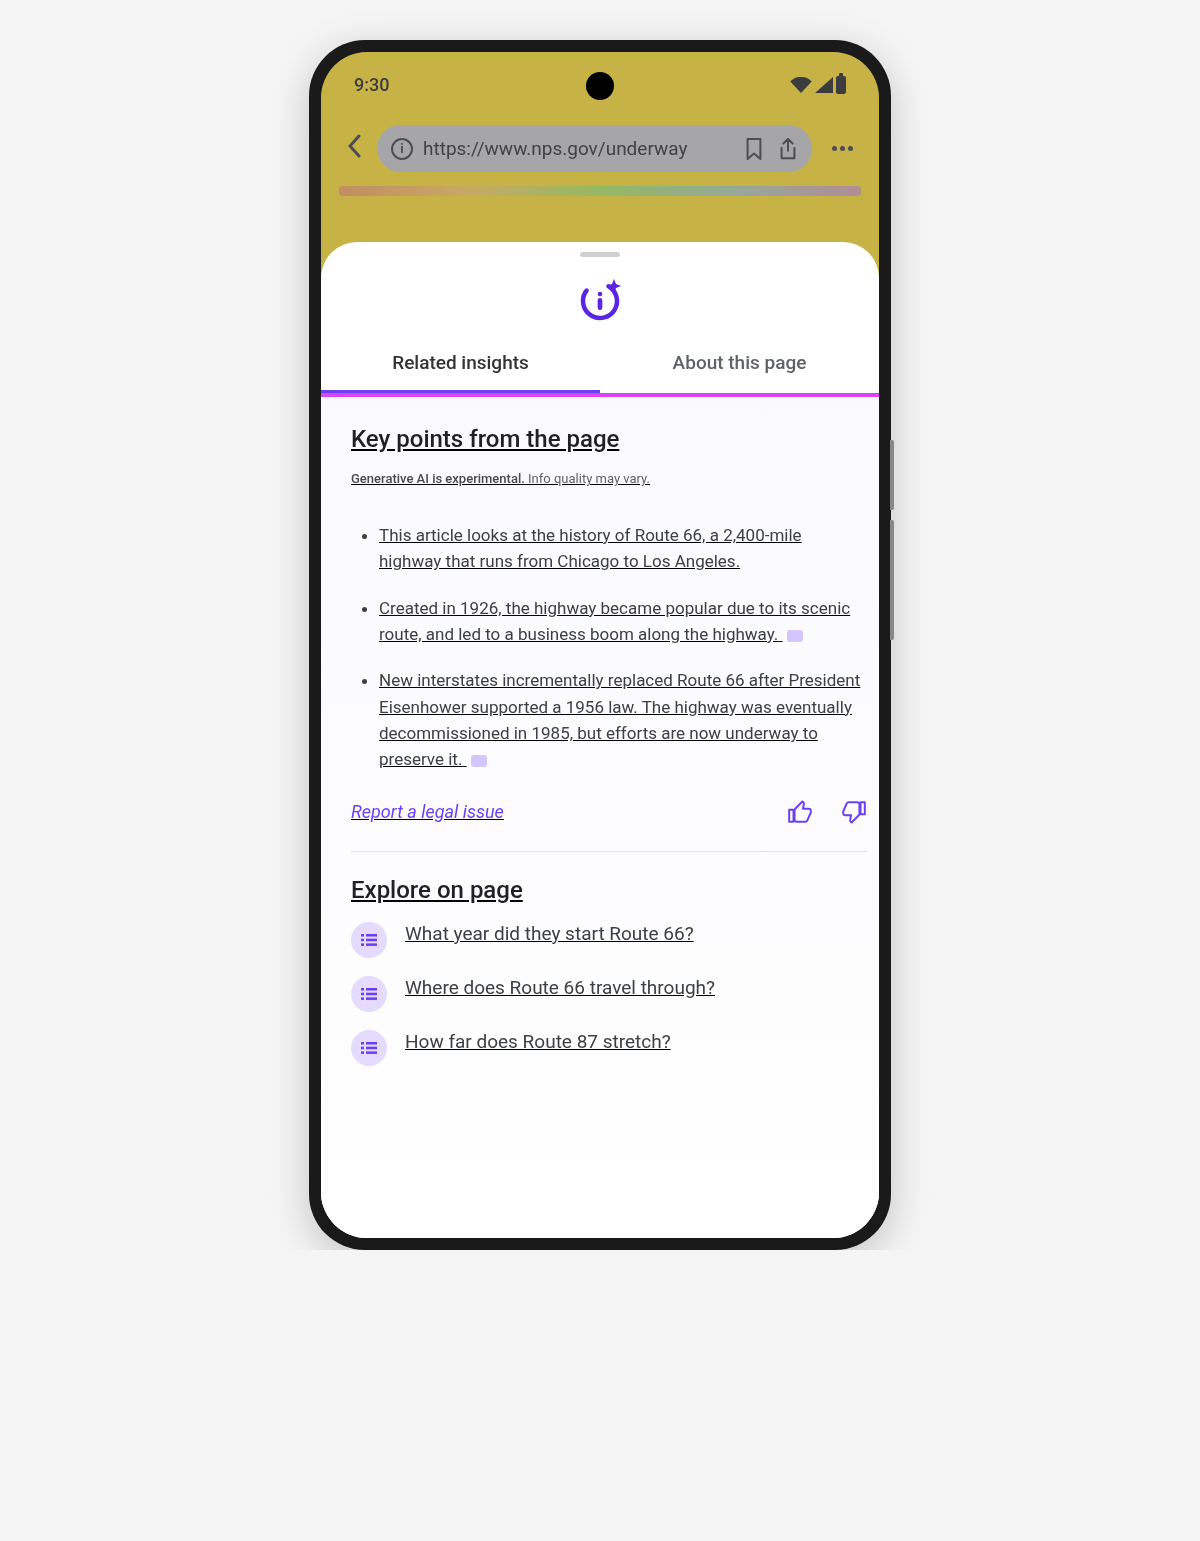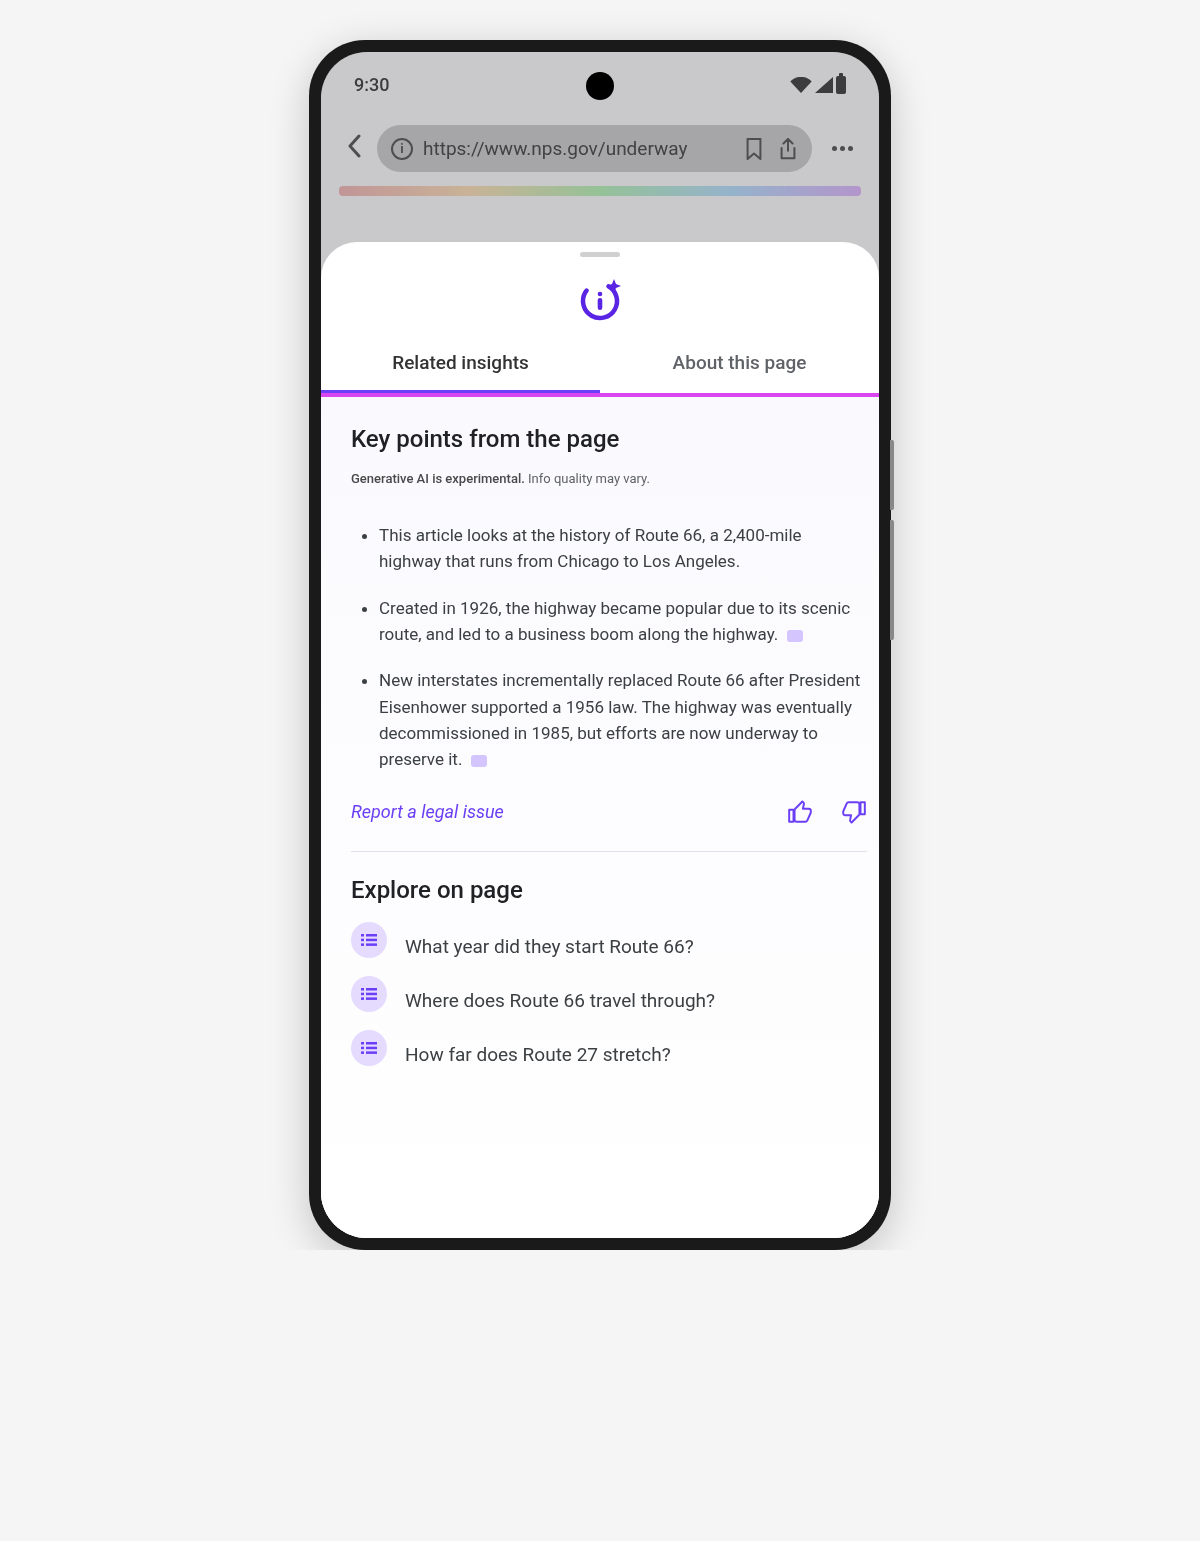--- a/index.html
+++ b/index.html
@@ -38,21 +38,21 @@
     }
 
     .phone-side-button.lower {
       top: 480px;
       height: 120px;
     }
 
     .screen {
       width: 100%;
       height: 100%;
-      background: #ffffff;
+      background: #fde047;
       border-radius: 46px;
       overflow: hidden;
       position: relative;
     }
 
     .camera-cutout {
       position: absolute;
       top: 20px;
       left: 50%;
       transform: translateX(-50%);
@@ -243,20 +243,21 @@
     .tab.active {
       color: #333;
       border-bottom-color: #6a3ff5;
     }
 
     .sheet-content {
       padding: 28px 12px 0 30px;
       flex: 1;
       overflow: hidden;
       background: linear-gradient(180deg, #faf9fd, #fff);
+      text-decoration: underline;
     }
 
     .section-title {
       font-size: 24px;
       font-weight: 500;
       color: #202124;
       margin-bottom: 18px;
     }
 
     .disclaimer {
@@ -317,21 +318,21 @@
     }
 
     .explore-list {
       display: flex;
       flex-direction: column;
       gap: 18px;
     }
 
     .explore-item {
       display: flex;
-      align-items: flex-end;
+      align-items: flex-start;
       gap: 18px;
     }
 
     .explore-bullet {
       flex: 0 0 36px;
       width: 36px;
       height: 36px;
       background: #e5dbff;
       border-radius: 50%;
       display: flex;
@@ -469,20 +470,20 @@
             <div class="explore-bullet">
                 <svg width="16" height="12" viewBox="0 0 16 12">
                   <rect x="0" y="0" width="3" height="2.5" fill="#6a3ff5"></rect>
                   <rect x="5" y="0" width="11" height="2.5" fill="#6a3ff5"></rect>
                   <rect x="0" y="4.7" width="3" height="2.5" fill="#6a3ff5"></rect>
                   <rect x="5" y="4.7" width="11" height="2.5" fill="#6a3ff5"></rect>
                   <rect x="0" y="9.4" width="3" height="2.5" fill="#6a3ff5"></rect>
                   <rect x="5" y="9.4" width="11" height="2.5" fill="#6a3ff5"></rect>
                 </svg>
               </div>
-            <div class="explore-text">How far does Route 27 stretch?</div>
+            <div class="explore-text">How far does Route 87 stretch?</div>
           </div>
         </div>
       </div>
     </div>
 
   </div>
 </div>
 
 </body></html>

